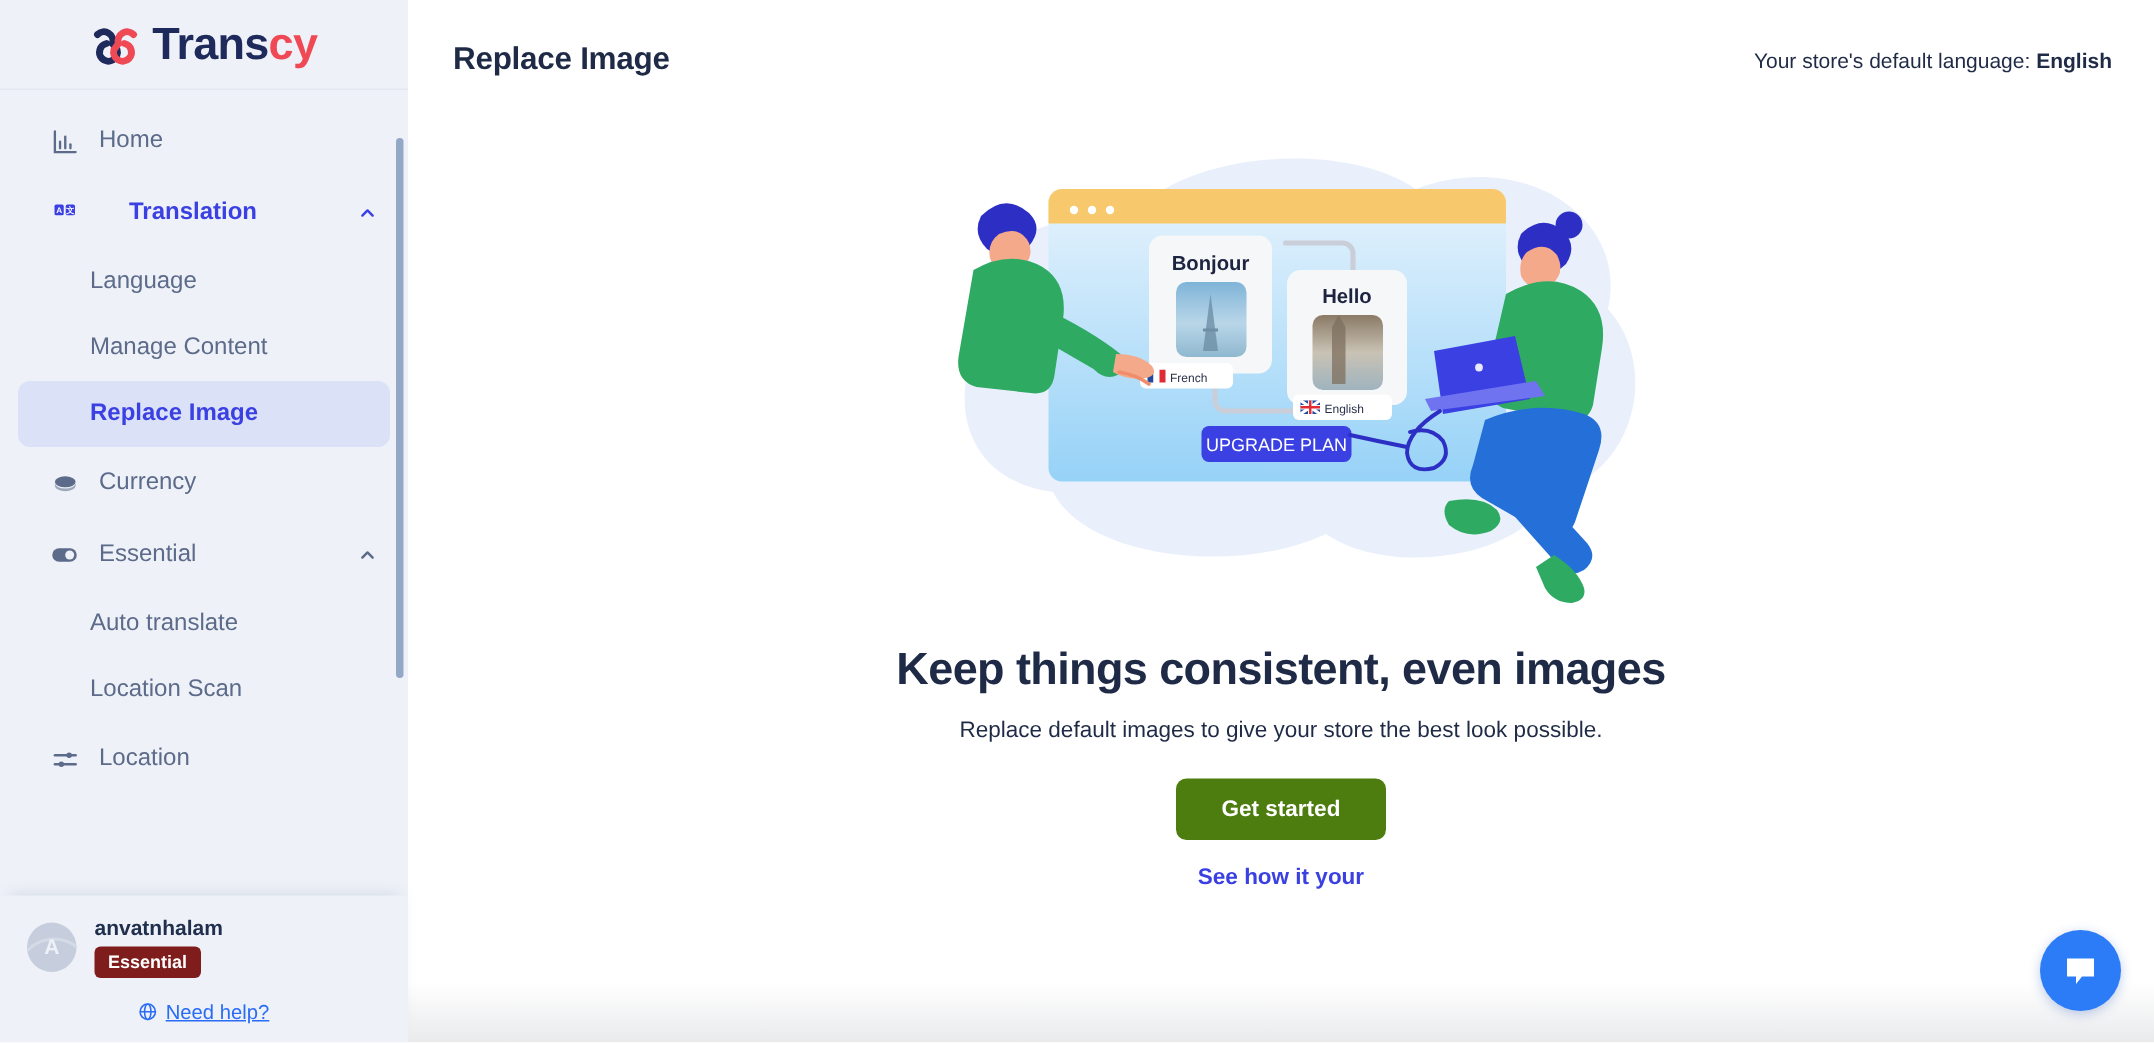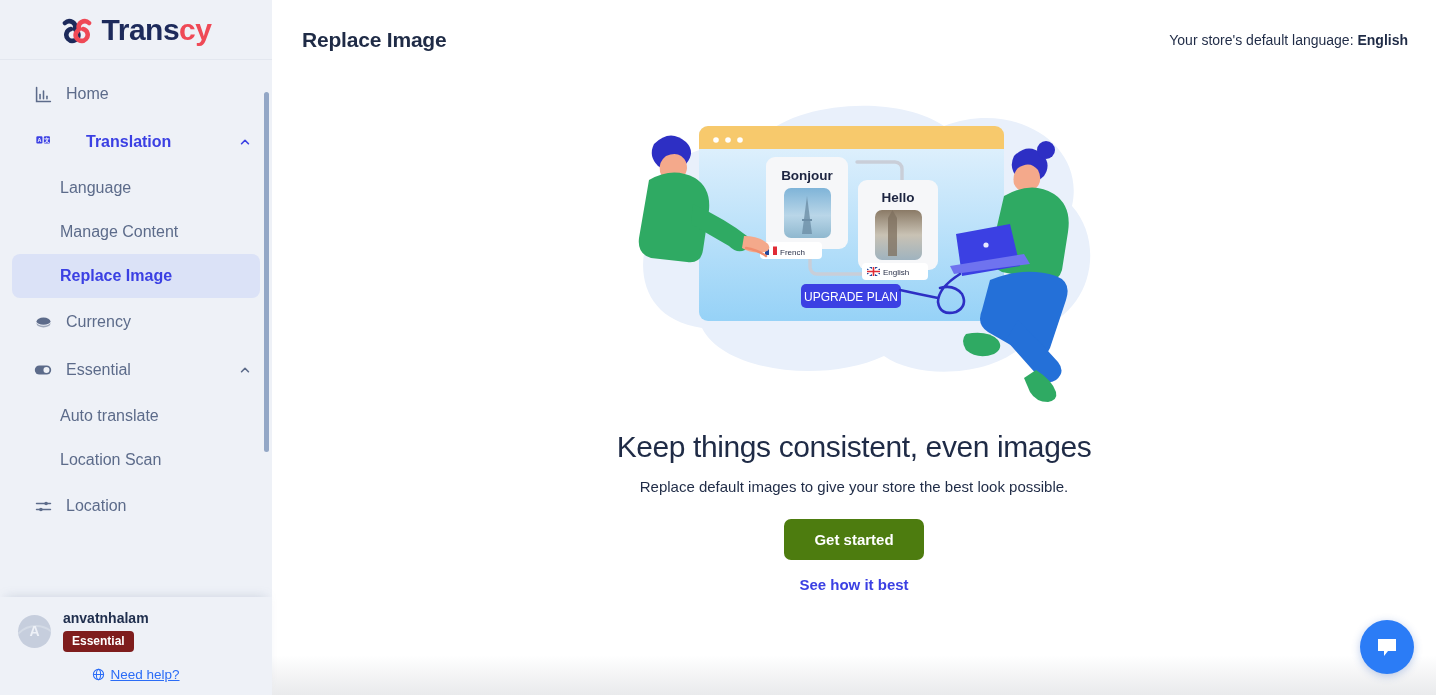--- a/index.html
+++ b/index.html
@@ -147,21 +147,21 @@
     margin-left: auto; font-size: 14px; color: #1f2b46;
   }
   .store-lang b { font-weight: bold; }
 
   .empty-wrap {
     display: flex; flex-direction: column; align-items: center;
     padding-top: 4px;
   }
   .illus { width: 520px; height: 340px; display: block; margin-bottom: 6px; }
   .empty-title {
-    font-size: 30px; font-weight: normal; color: #1f2b46;
+    font-size: 30px; font-weight: bold; color: #1f2b46;
     letter-spacing: -.4px; margin-bottom: 14px;
   }
   .empty-sub { font-size: 15px; color: #1f2b46; margin-bottom: 24px; }
   .btn-primary {
     background: #4d7c0f; color: #fff;
     border: none; border-radius: 7px;
     font-size: 15px; font-weight: bold;
     padding: 12px 30px; cursor: pointer;
     font-family: "Liberation Sans", sans-serif;
     margin-bottom: 16px;
@@ -427,21 +427,21 @@
             <circle cx="392" cy="161" r="2.6" fill="#e8eaff"></circle>
           </g>
           <path d="M366 190 q-22 14 -22 28 q2 14 18 10 q12 -6 6 -18 q-8 -10 -22 -6" fill="none" stroke="#2d2fc4" stroke-width="2.6" stroke-linecap="round"></path>
           <path d="M344 214 q-20 -4 -38 -8" fill="none" stroke="#2d2fc4" stroke-width="2.6" stroke-linecap="round"></path>
         </g>
       </svg>
 
       <h2 class="empty-title">Keep things consistent, even images</h2>
       <p class="empty-sub">Replace default images to give your store the best look possible.</p>
       <button class="btn-primary">Get started</button>
-      <button class="link-secondary">See how it best</button>
+      <button class="link-secondary">See how it your</button>
     </div>
 
     <div class="bottom-fade"></div>
 
     <div class="chat-fab">
       <svg viewBox="0 0 26 26">
         <path d="M4 5 h18 v12 h-8 l-4 5 v-5 h-6 z" fill="#ffffff"></path>
       </svg>
     </div>
   </section>

